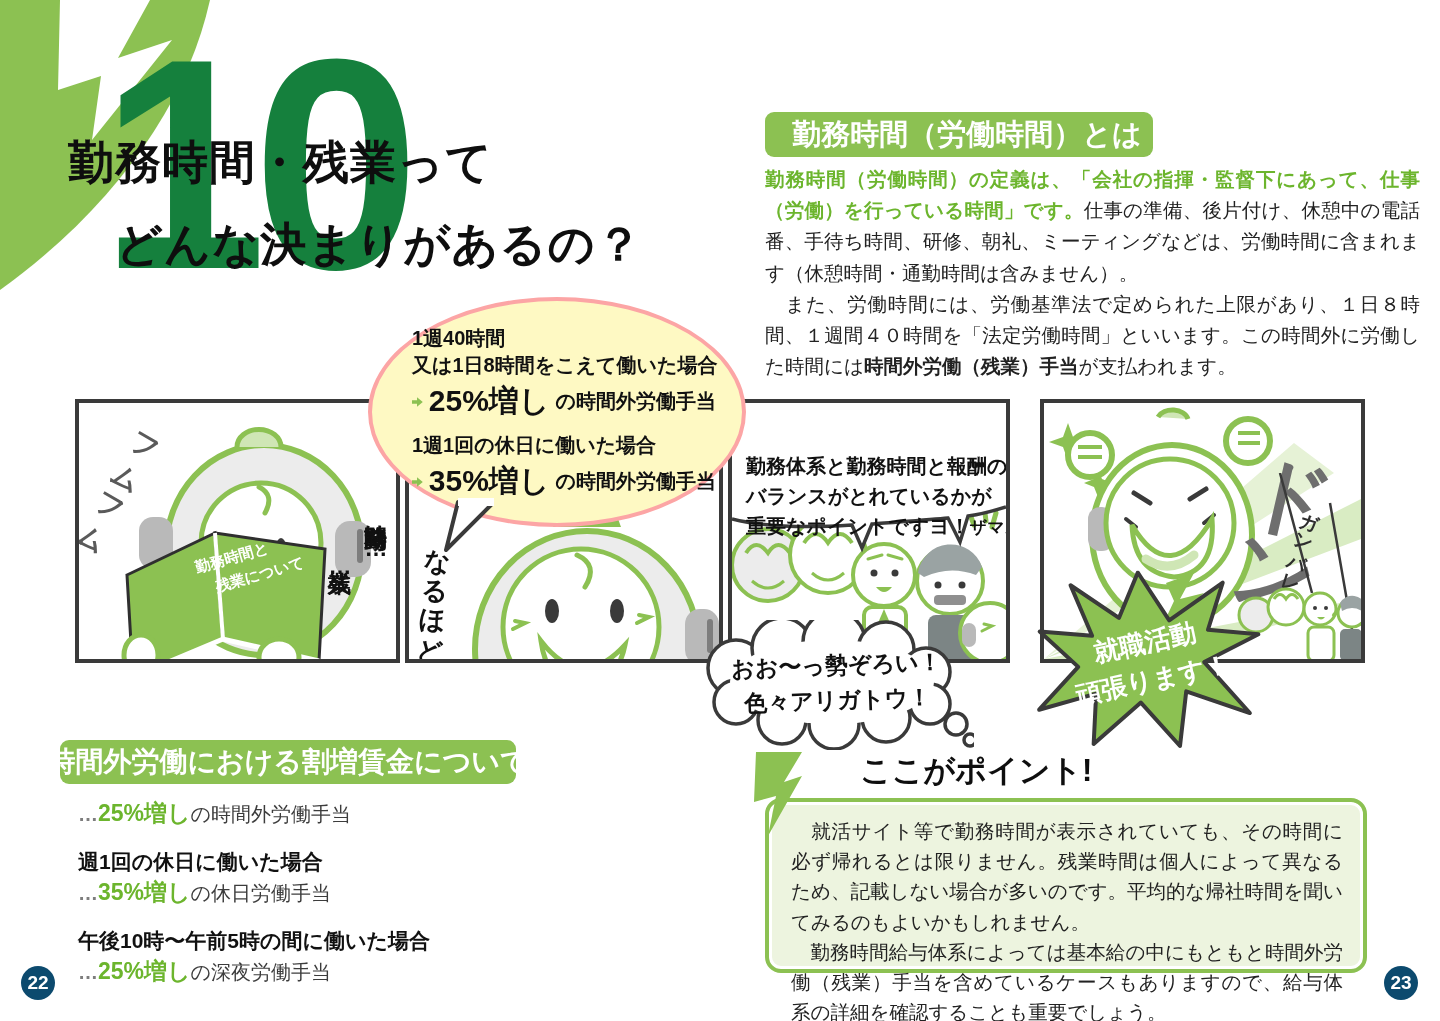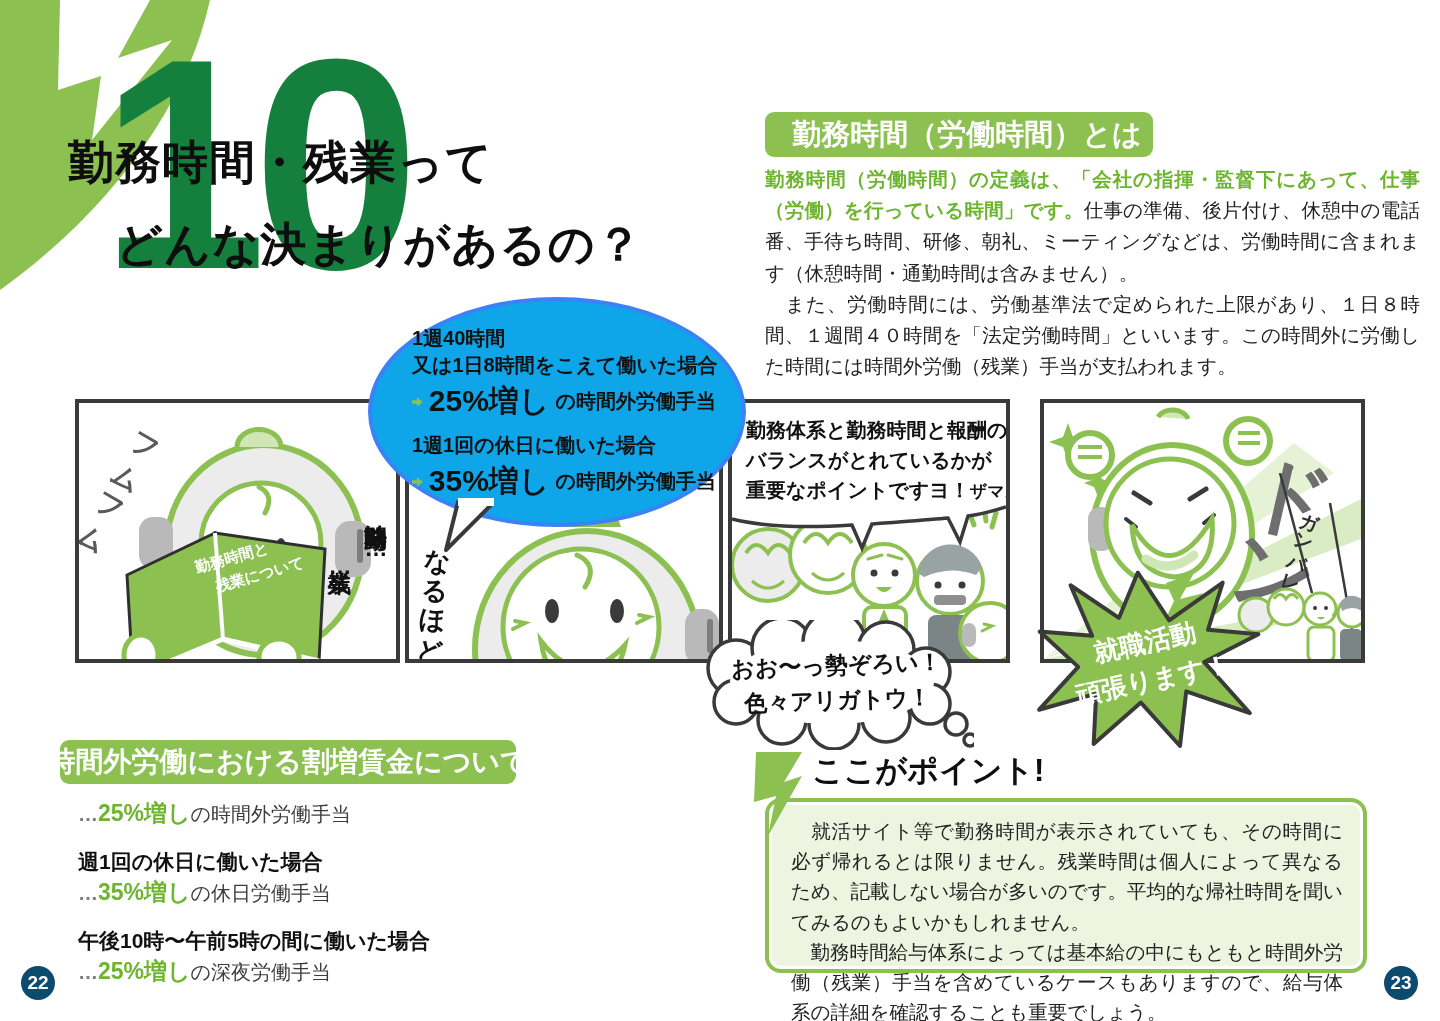--- a/index.html
+++ b/index.html
@@ -9,53 +9,53 @@
 
   
   .chapter-num{font-size:300px;font-weight:800;color:#15803d;letter-spacing:-14px;line-height:.95;z-index:1;}
   .title-line{font-size:46px;font-weight:800;color:#0e0e0e;letter-spacing:1px;z-index:2;white-space:nowrap;}
 
   
   .green-header{background:#8cc152;color:#fff;font-weight:800;border-radius:9px;display:flex;align-items:center;justify-content:center;z-index:2;white-space:nowrap;}
 
   .def-body{font-size:19.5px;line-height:1.6;color:#222;text-align:justify;z-index:2;font-weight:500;}
   .def-lead{color:#6cb52d;font-weight:800;}
-  .def-bold{font-weight:400;}
+  .def-bold{font-weight:700;}
 
   
   .panel{border:4px solid #3a3a3a;background:#fff;box-sizing:border-box;z-index:1;overflow:hidden;}
 
   .vtext{writing-mode:vertical-rl;text-orientation:upright;font-weight:800;color:#111;white-space:nowrap;}
 
   
-  .rules-bubble{width:378px;height:230px;background:#0ea5e9;border:4px solid #3b82f6;border-radius:50%;z-index:5;box-sizing:border-box;}
+  .rules-bubble{width:378px;height:230px;background:#fef9c3;border:4px solid #fca5a5;border-radius:50%;z-index:5;box-sizing:border-box;}
   .rules-inner{position:absolute;left:40px;top:24px;right:26px;}
   .rule-line{font-size:20px;font-weight:800;color:#111;line-height:1.35;white-space:nowrap;}
   .rule-result{display:flex;align-items:center;gap:6px;margin:2px 0 10px 0;white-space:nowrap;}
   .rule-big{font-size:30px;font-weight:800;color:#111;}
   .rule-rest{font-size:20px;font-weight:800;color:#111;}
 
-  .speech3{font-size:20px;font-weight:800;color:#111;line-height:1.5;z-index:4;white-space:nowrap;}
+  .speech3{font-size:20px;font-weight:800;color:#111;line-height:1.5;z-index:4;white-space:nowrap;margin-top:36px;}
   .speech3 .small{font-size:17px;}
 
   .cloud-text{font-size:23px;font-weight:800;color:#111;text-align:center;line-height:1.5;transform:rotate(-2deg);white-space:nowrap;}
 
   .sfx-don{writing-mode:vertical-rl;text-orientation:upright;font-size:84px;font-weight:900;color:#6e6e6e;transform:rotate(13deg);letter-spacing:-6px;line-height:1;}
   .sfx-ganbare{writing-mode:vertical-rl;text-orientation:upright;font-size:19px;font-weight:800;color:#2e2e2e;transform:rotate(17deg);}
   .sfx-fumu{writing-mode:vertical-rl;font-size:28px;font-weight:800;color:#5a5a5a;transform:rotate(30deg);letter-spacing:3px;}
 
   .star-text{position:absolute;color:#fff;font-weight:800;font-size:26px;text-align:center;transform:rotate(-12deg);line-height:1.45;z-index:8;white-space:nowrap;}
 
   
   .prem-cond{font-size:21px;font-weight:800;color:#111;line-height:30px;white-space:nowrap;}
   .prem-res{font-size:20px;font-weight:500;color:#3c3c3c;line-height:30px;margin-bottom:18px;white-space:nowrap;}
   .prem-dots{color:#7d7d7d;font-weight:700;}
   .prem-hl{color:#6cb52d;font-weight:800;font-size:23px;}
 
-  .point-title{font-size:31px;font-weight:800;color:#0e0e0e;z-index:3;white-space:nowrap;}
+  .point-title{font-size:31px;font-weight:800;color:#0e0e0e;z-index:3;white-space:nowrap;margin-left:48px;}
   .point-box{width:602px;height:175px;background:#edf4df;border:4px solid #8cc152;border-radius:16px;box-sizing:border-box;z-index:2;box-shadow:inset 0 0 0 3px #ffffff;}
   .point-box-inner{position:absolute;left:22px;top:14px;right:20px;font-size:19.5px;line-height:1.55;color:#222;font-weight:500;text-align:justify;}
 
   .page-badge{width:34px;height:34px;border-radius:50%;background:#0c4a6e;color:#fff;font-size:19px;font-weight:800;display:flex;align-items:center;justify-content:center;z-index:9;}
 </style>
 </head>
 <body>
 
 <div id="page">
 

